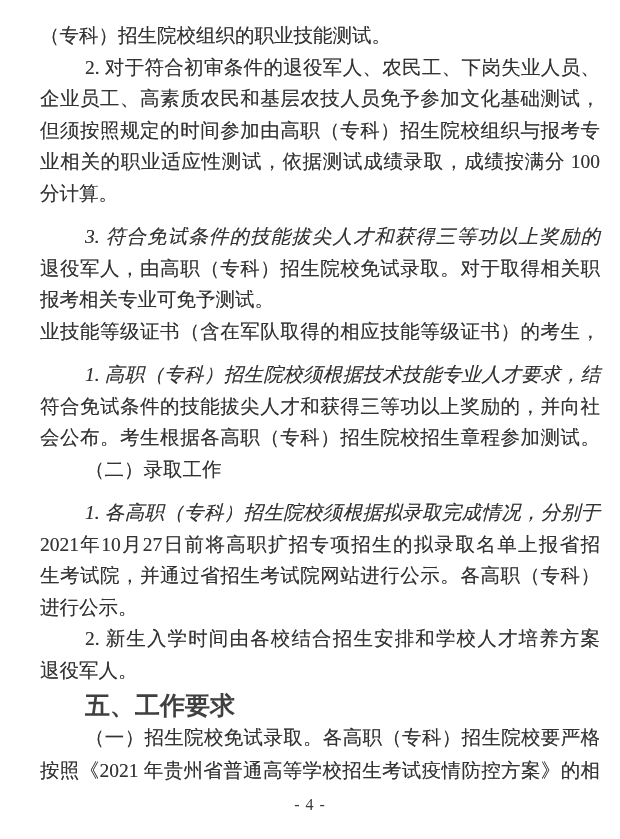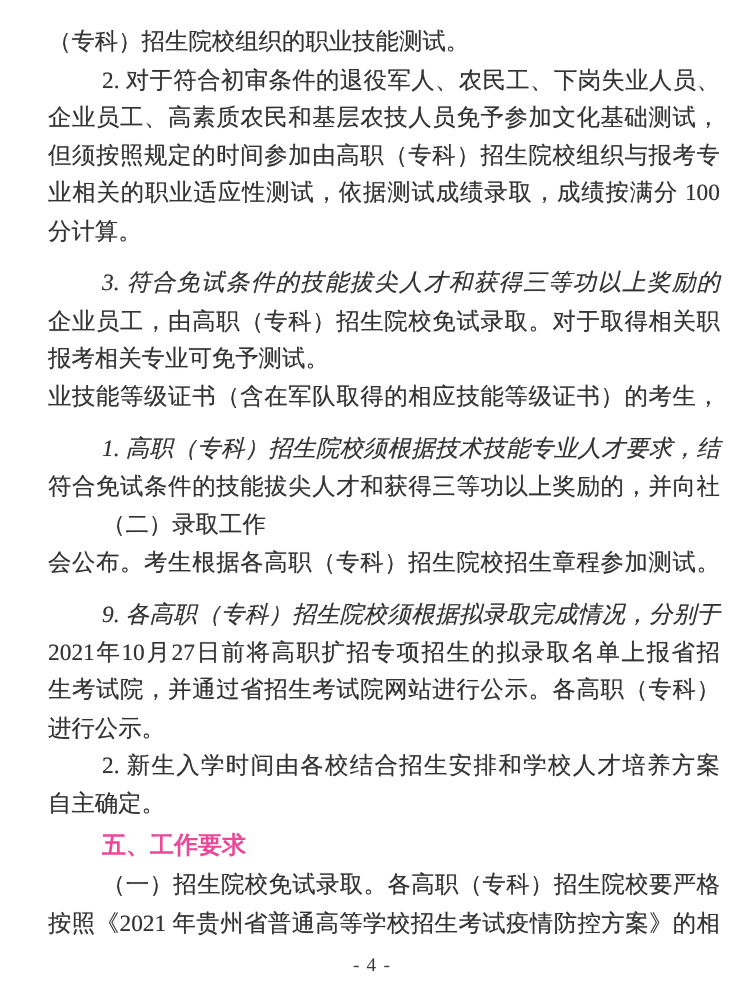--- a/index.html
+++ b/index.html
@@ -34,22 +34,22 @@
     text-align-last: justify;
   }
   
   .in {
     text-indent: 45px;
   }
   
   .h {
     font-family: "Liberation Sans", "DejaVu Sans", sans-serif;
     font-weight: 700;
-    font-size: 20px;
-    color: #ec4899;
+    font-size: 25px;
+    color: #404040;
     text-shadow: none;
   }
   .mt6 { margin-top: 12px; font-style: italic; }
   .mt4 { margin-top: 4px; }
   .mt2 { margin-top: 2px; }
   .pagenum {
     position: absolute;
     left: 0;
     top: 796px;
     width: 620px;
@@ -67,37 +67,37 @@
 
   <div class="ln">（专科）招生院校组织的职业技能测试。</div>
 
   <div class="ln in j">2. 对于符合初审条件的退役军人、农民工、下岗失业人员、</div>
   <div class="ln j">企业员工、高素质农民和基层农技人员免予参加文化基础测试，</div>
   <div class="ln j">但须按照规定的时间参加由高职（专科）招生院校组织与报考专</div>
   <div class="ln j">业相关的职业适应性测试，依据测试成绩录取，成绩按满分 100</div>
   <div class="ln">分计算。</div>
 
   <div class="ln in j mt6">3. 符合免试条件的技能拔尖人才和获得三等功以上奖励的</div>
-  <div class="ln j">企业员工，由高职（专科）招生院校免试录取。对于取得相关职</div>
+  <div class="ln j">退役军人，由高职（专科）招生院校免试录取。对于取得相关职</div>
   <div class="ln">报考相关专业可免予测试。</div>
   <div class="ln j">业技能等级证书（含在军队取得的相应技能等级证书）的考生，</div>
 
   <div class="ln in j mt6">1. 高职（专科）招生院校须根据技术技能专业人才要求，结</div>
   <div class="ln j">符合免试条件的技能拔尖人才和获得三等功以上奖励的，并向社</div>
+  <div class="ln j">会公布。考生根据各高职（专科）招生院校招生章程参加测试。</div>
+
   <div class="ln in">（二）录取工作</div>
 
-  <div class="ln j">会公布。考生根据各高职（专科）招生院校招生章程参加测试。</div>
-
-  <div class="ln in j mt6">9. 各高职（专科）招生院校须根据拟录取完成情况，分别于</div>
+  <div class="ln in j mt6">1. 各高职（专科）招生院校须根据拟录取完成情况，分别于</div>
   <div class="ln j">2021年10月27日前将高职扩招专项招生的拟录取名单上报省招</div>
   <div class="ln j">生考试院，并通过省招生考试院网站进行公示。各高职（专科）</div>
   <div class="ln">进行公示。</div>
 
   <div class="ln in j">2. 新生入学时间由各校结合招生安排和学校人才培养方案</div>
-  <div class="ln">自主确定。</div>
+  <div class="ln">退役军人。</div>
 
   <div class="ln in h mt4">五、工作要求</div>
 
   <div class="ln in j">（一）招生院校免试录取。各高职（专科）招生院校要严格</div>
   <div class="ln j mt2">按照《2021 年贵州省普通高等学校招生考试疫情防控方案》的相</div>
 </div>
 
 <div class="pagenum">- 4 -</div>
 
 </body></html>

